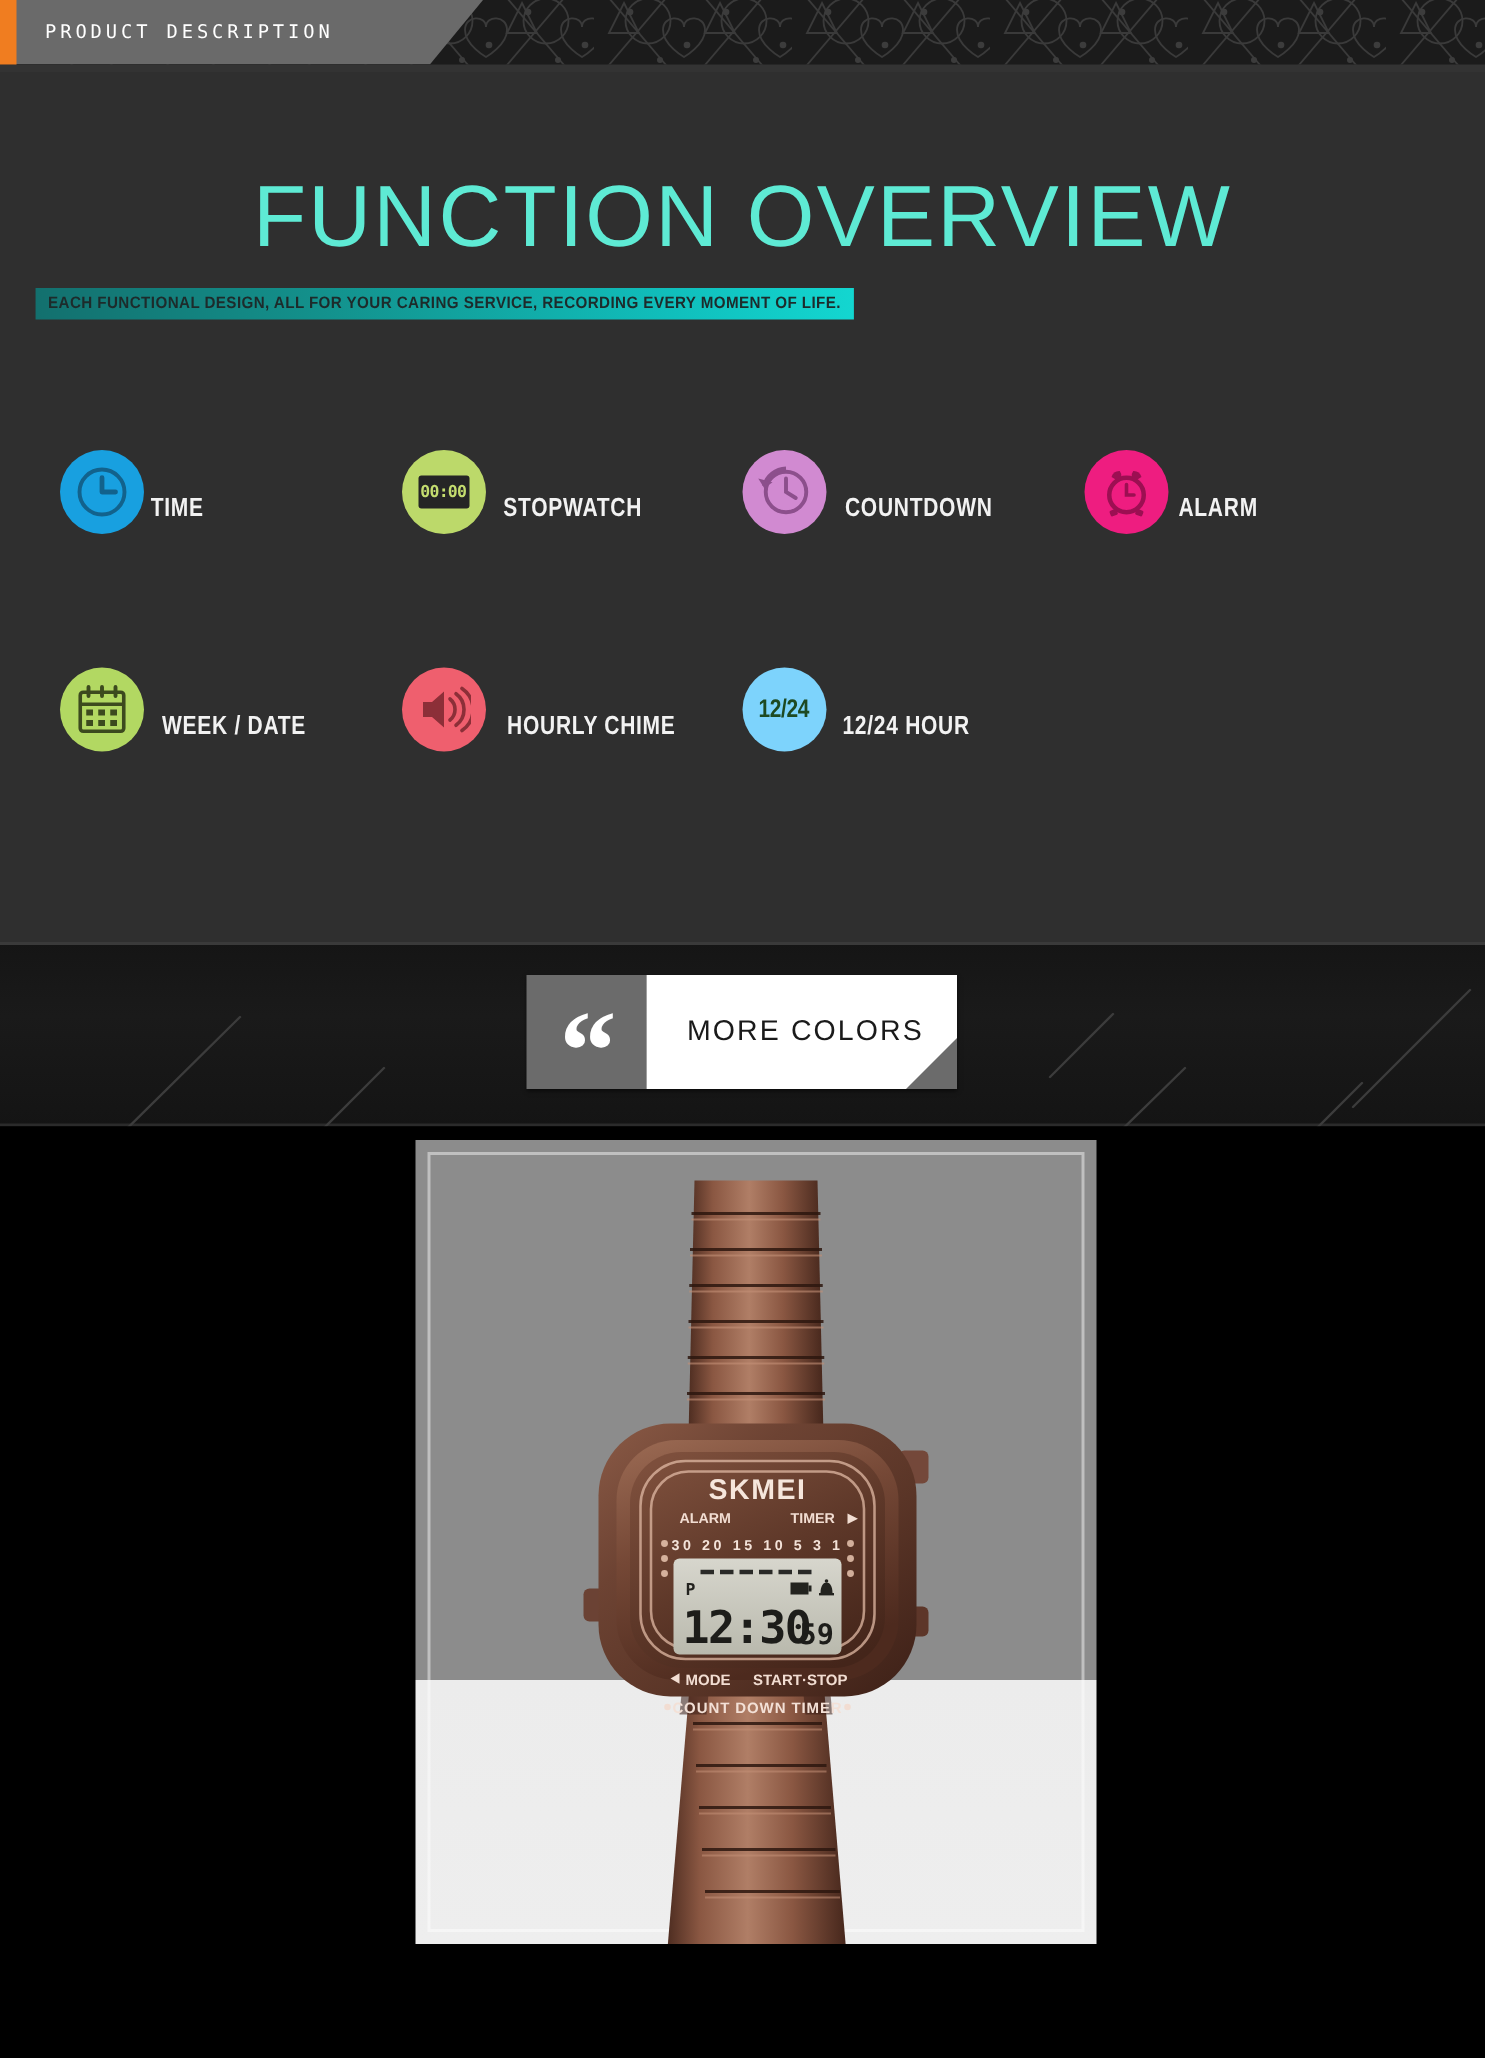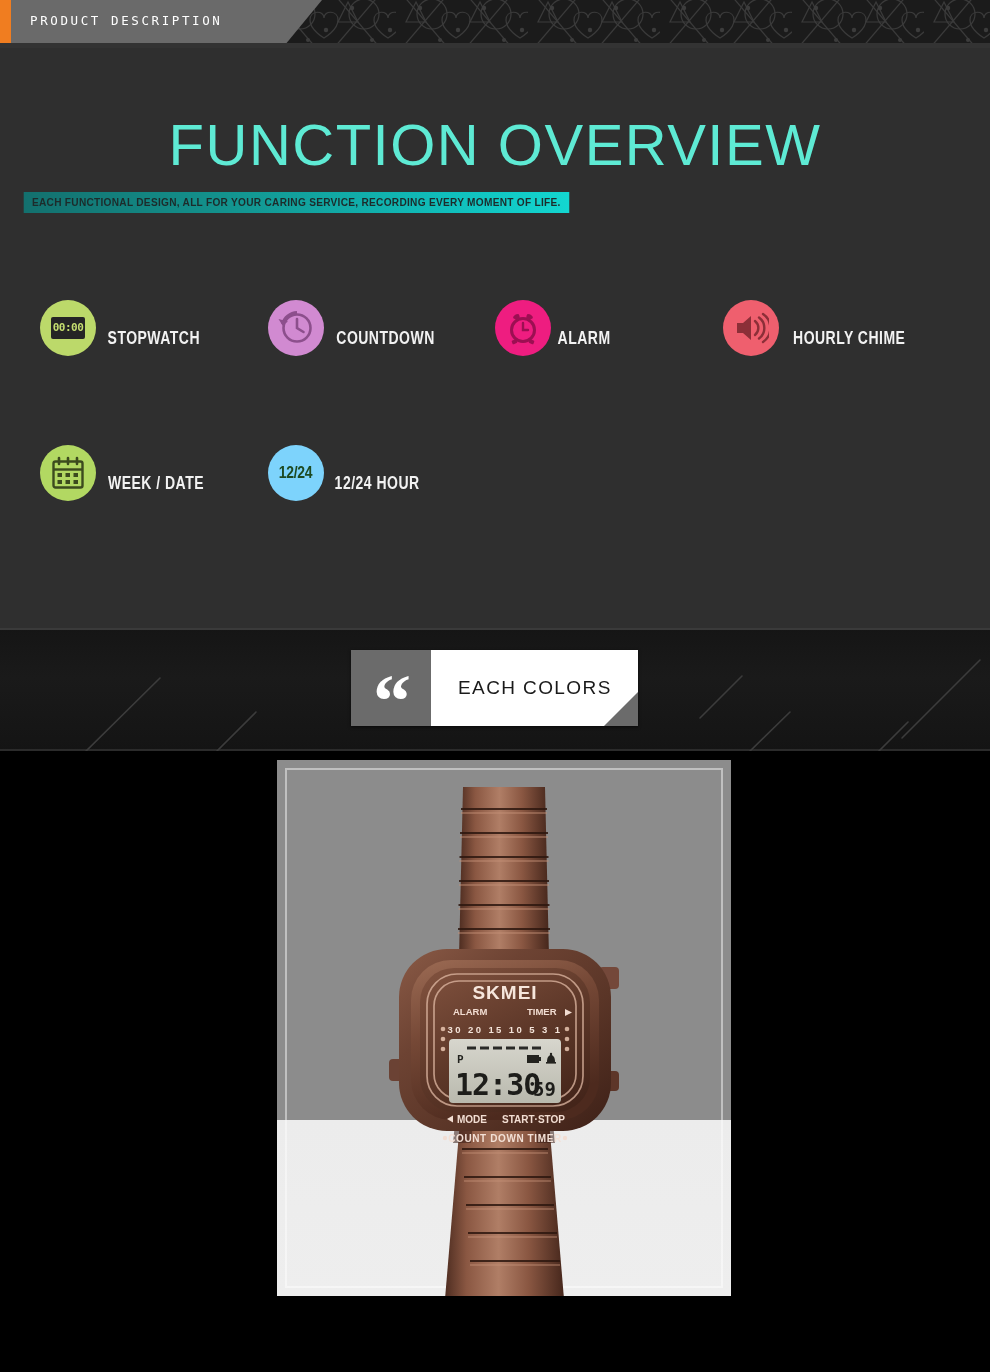--- a/index.html
+++ b/index.html
@@ -265,20 +265,29 @@
   </div>
 
   <div class="functions">
     <div class="fn-title">FUNCTION OVERVIEW</div>
     <div class="fn-sub-wrap">
       <div class="fn-sub">EACH FUNCTIONAL DESIGN, ALL FOR YOUR CARING SERVICE, RECORDING EVERY MOMENT OF LIFE.</div>
     </div>
 
     <div class="fn-grid">
 
+      <div class="fn-cell">
+        <div class="fn-icon" style="background:#18a0e0">
+          <svg width="38" height="38" viewBox="0 0 38 38">
+            <circle cx="19" cy="19" r="15" fill="none" stroke="#12628c" stroke-width="2.6"></circle>
+            <path d="M19 9.5 L19 19 L28 19" fill="none" stroke="#12628c" stroke-width="3.2" stroke-linecap="round" stroke-linejoin="round"></path>
+          </svg>
+        </div>
+        <div class="fn-label">TIME</div>
+      </div>
 
       <div class="fn-cell">
         <div class="fn-icon" style="background:#bcd96a">
           <div class="digit-box">00:00</div>
         </div>
         <div class="fn-label">STOPWATCH</div>
       </div>
 
       <div class="fn-cell">
         <div class="fn-icon" style="background:#d18ad1">
@@ -297,51 +306,51 @@
           <svg width="38" height="38" viewBox="0 0 38 38">
             <circle cx="19" cy="21" r="11.5" fill="none" stroke="#9c0f52" stroke-width="3"></circle>
             <path d="M19 14 L19 21 L24 21" fill="none" stroke="#9c0f52" stroke-width="2.4" stroke-linecap="round"></path>
             <path d="M9 9 A5.5 5.5 0 0 1 14.5 5 A5.5 5.5 0 0 1 14 12" fill="#9c0f52"></path>
             <path d="M29 9 A5.5 5.5 0 0 0 23.5 5 A5.5 5.5 0 0 0 24 12" fill="#9c0f52"></path>
             <rect x="8" y="31" width="5" height="4" rx="1" fill="#9c0f52" transform="rotate(-22 10 33)"></rect>
             <rect x="25" y="31" width="5" height="4" rx="1" fill="#9c0f52" transform="rotate(22 28 33)"></rect>
           </svg>
         </div>
         <div class="fn-label">ALARM</div>
-      </div>
-
-      <div class="fn-cell">
-        <div class="fn-icon" style="background:#ef5f6e">
-          <svg width="36" height="34" viewBox="0 0 36 34">
-            <path d="M4 12 L10 12 L18 5 L18 29 L10 22 L4 22 Z" fill="#8c2f38"></path>
-            <path d="M22 10 A9 9 0 0 1 22 24" fill="none" stroke="#8c2f38" stroke-width="2.4" stroke-linecap="round"></path>
-            <path d="M26 6.5 A13 13 0 0 1 26 27.5" fill="none" stroke="#8c2f38" stroke-width="2.4" stroke-linecap="round"></path>
-            <path d="M30 3 A17 17 0 0 1 30 31" fill="none" stroke="#8c2f38" stroke-width="2.4" stroke-linecap="round"></path>
-          </svg>
-        </div>
-        <div class="fn-label">HOURLY CHIME</div>
       </div>
 
       <div class="fn-cell">
         <div class="fn-icon" style="background:#b2d862">
           <svg width="34" height="34" viewBox="0 0 34 34">
             <rect x="2.5" y="5.5" width="29" height="26" rx="2" fill="none" stroke="#3c4a1e" stroke-width="2.4"></rect>
             <path d="M2.5 13.5 L31.5 13.5" stroke="#3c4a1e" stroke-width="2.4"></path>
             <path d="M8 2 L8 8 M17 2 L17 8 M26 2 L26 8" stroke="#3c4a1e" stroke-width="2.6" stroke-linecap="round"></path>
             <g fill="#3c4a1e">
               <rect x="6.5" y="17" width="4.5" height="4"></rect>
                 <rect x="14.5" y="17" width="4.5" height="4"></rect>
                 <rect x="22.5" y="17" width="4.5" height="4"></rect>
               <rect x="6.5" y="24" width="4.5" height="4"></rect>
                 <rect x="14.5" y="24" width="4.5" height="4"></rect>
                 <rect x="22.5" y="24" width="4.5" height="4"></rect>
             </g>
           </svg>
         </div>
         <div class="fn-label">WEEK / DATE</div>
+      </div>
+
+      <div class="fn-cell">
+        <div class="fn-icon" style="background:#ef5f6e">
+          <svg width="36" height="34" viewBox="0 0 36 34">
+            <path d="M4 12 L10 12 L18 5 L18 29 L10 22 L4 22 Z" fill="#8c2f38"></path>
+            <path d="M22 10 A9 9 0 0 1 22 24" fill="none" stroke="#8c2f38" stroke-width="2.4" stroke-linecap="round"></path>
+            <path d="M26 6.5 A13 13 0 0 1 26 27.5" fill="none" stroke="#8c2f38" stroke-width="2.4" stroke-linecap="round"></path>
+            <path d="M30 3 A17 17 0 0 1 30 31" fill="none" stroke="#8c2f38" stroke-width="2.4" stroke-linecap="round"></path>
+          </svg>
+        </div>
+        <div class="fn-label">HOURLY CHIME</div>
       </div>
 
 
       <div class="fn-cell">
         <div class="fn-icon" style="background:#7dd3fc">
           <span class="txt-1224">12/24</span>
         </div>
         <div class="fn-label">12/24 HOUR</div>
       </div>
 
@@ -361,21 +370,21 @@
         <line x1="876" y1="126" x2="908" y2="94"></line>
       </g>
     </svg>
   </div>
 
   <div class="more-colors">
     <div class="mc-quote">
       <span class="mc-quote-glyph">“</span>
     </div>
     <div class="mc-body">
-      <span class="mc-text">EACH COLORS</span>
+      <span class="mc-text">MORE COLORS</span>
       <span class="mc-corner"></span>
     </div>
   </div>
 
   <div class="product">
     <div class="shot">
       <div class="shot-frame"></div>
       <div class="watch-wrap">
         <svg width="454" height="536" viewBox="0 0 454 536">
           <defs>

